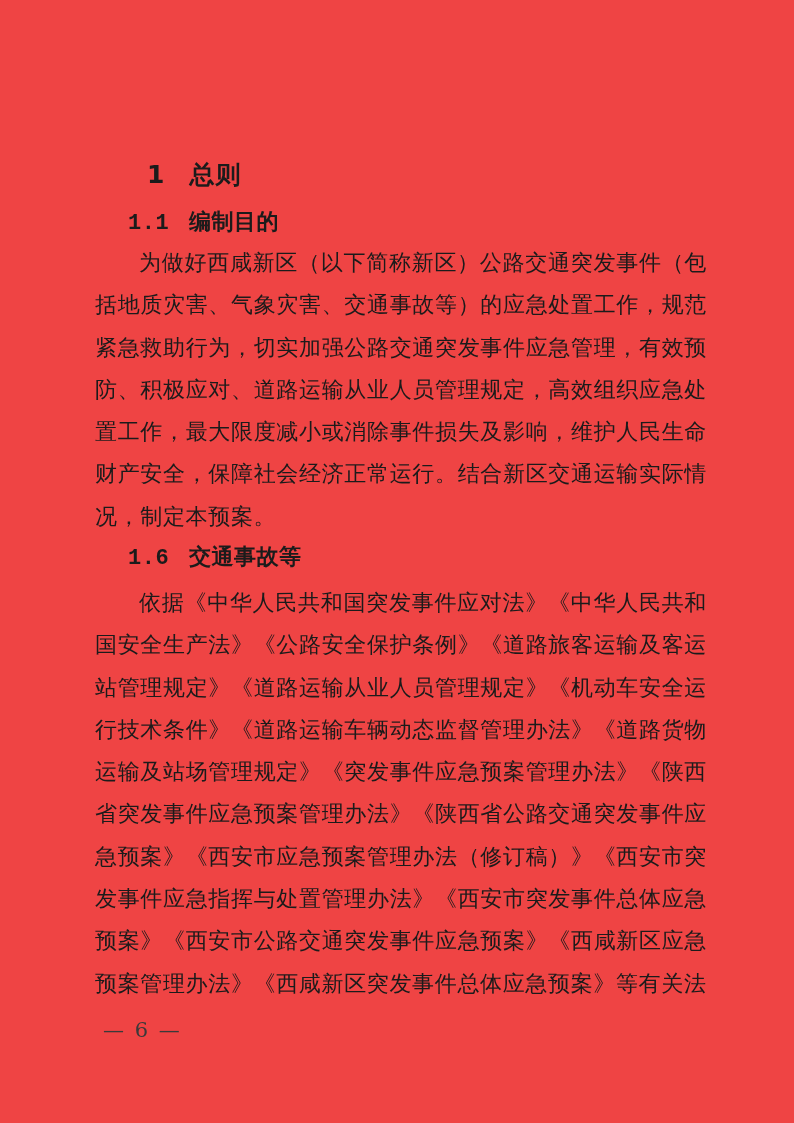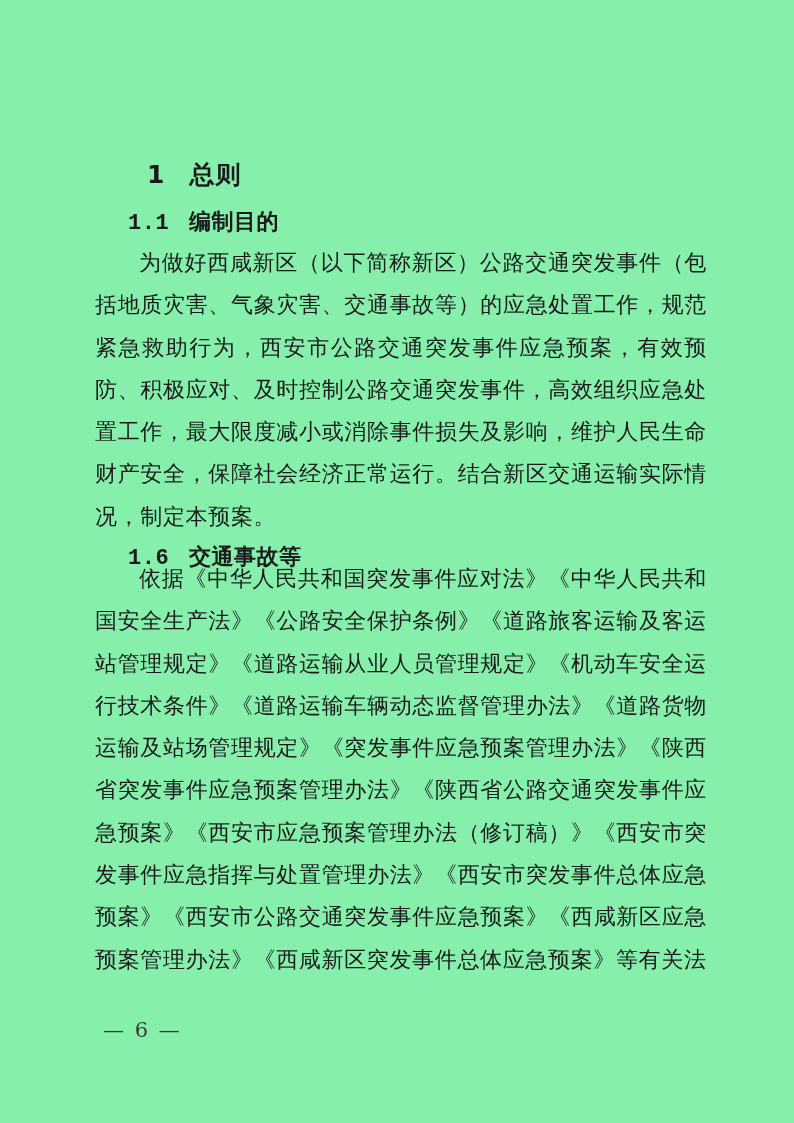--- a/index.html
+++ b/index.html
@@ -2,21 +2,21 @@
 <html lang="zh"><head>
 <meta charset="utf-8">
 <style>
   html, body { margin: 0; padding: 0; }
   body { background: #ffffff; }
   .page {
     position: relative;
     width: 794px;
     height: 1123px;
     margin: 0 auto;
-    background: #86efac;
+    background: #ef4444;
     color: #1b1b1b;
     font-family: "DejaVu Serif", "Liberation Serif", serif;
     overflow: hidden;
   }
   .chapter-heading {
     position: absolute;
     top: 144px;
     left: 147px;
     font-family: "DejaVu Sans", "Liberation Sans", sans-serif;
     font-weight: bold;
@@ -43,21 +43,21 @@
     left: 95px;
     width: 612px;
     font-size: 22px;
     line-height: 42.3px;
     letter-spacing: 0.65px;
     text-align: justify;
     text-indent: 44px;
     word-break: break-all;
   }
   #para1 { top: 220px; }
-  #para2 { top: 536px; }
+  #para2 { top: 560px; }
   .page-footer {
     position: absolute;
     top: 1018px;
     left: 103px;
     font-size: 21px;
     letter-spacing: 2px;
     color: #3a3a3a;
     white-space: nowrap;
   }
 </style>
@@ -67,21 +67,21 @@
 <div class="page">
 
   <h1 class="chapter-heading">
     <span class="num">1</span><span class="ttl">总则</span>
   </h1>
 
   <h2 class="section-heading" id="sec1-heading">
     <span class="num">1.1</span><span class="ttl">编制目的</span>
   </h2>
 
-  <p class="body-para" id="para1">为做好西咸新区（以下简称新区）公路交通突发事件（包括地质灾害、气象灾害、交通事故等）的应急处置工作，规范紧急救助行为，西安市公路交通突发事件应急预案，有效预防、积极应对、及时控制公路交通突发事件，高效组织应急处置工作，最大限度减小或消除事件损失及影响，维护人民生命财产安全，保障社会经济正常运行。结合新区交通运输实际情况，制定本预案。</p>
+  <p class="body-para" id="para1">为做好西咸新区（以下简称新区）公路交通突发事件（包括地质灾害、气象灾害、交通事故等）的应急处置工作，规范紧急救助行为，切实加强公路交通突发事件应急管理，有效预防、积极应对、道路运输从业人员管理规定，高效组织应急处置工作，最大限度减小或消除事件损失及影响，维护人民生命财产安全，保障社会经济正常运行。结合新区交通运输实际情况，制定本预案。</p>
 
   <h2 class="section-heading" id="sec2-heading">
     <span class="num">1.6</span><span class="ttl">交通事故等</span>
   </h2>
 
   <p class="body-para" id="para2">依据《中华人民共和国突发事件应对法》《中华人民共和国安全生产法》《公路安全保护条例》《道路旅客运输及客运站管理规定》《道路运输从业人员管理规定》《机动车安全运行技术条件》《道路运输车辆动态监督管理办法》《道路货物运输及站场管理规定》《突发事件应急预案管理办法》《陕西省突发事件应急预案管理办法》《陕西省公路交通突发事件应急预案》《西安市应急预案管理办法（修订稿）》《西安市突发事件应急指挥与处置管理办法》《西安市突发事件总体应急预案》《西安市公路交通突发事件应急预案》《西咸新区应急预案管理办法》《西咸新区突发事件总体应急预案》等有关法</p>
 
   <div class="page-footer">— 6 —</div>
 
 </div>

